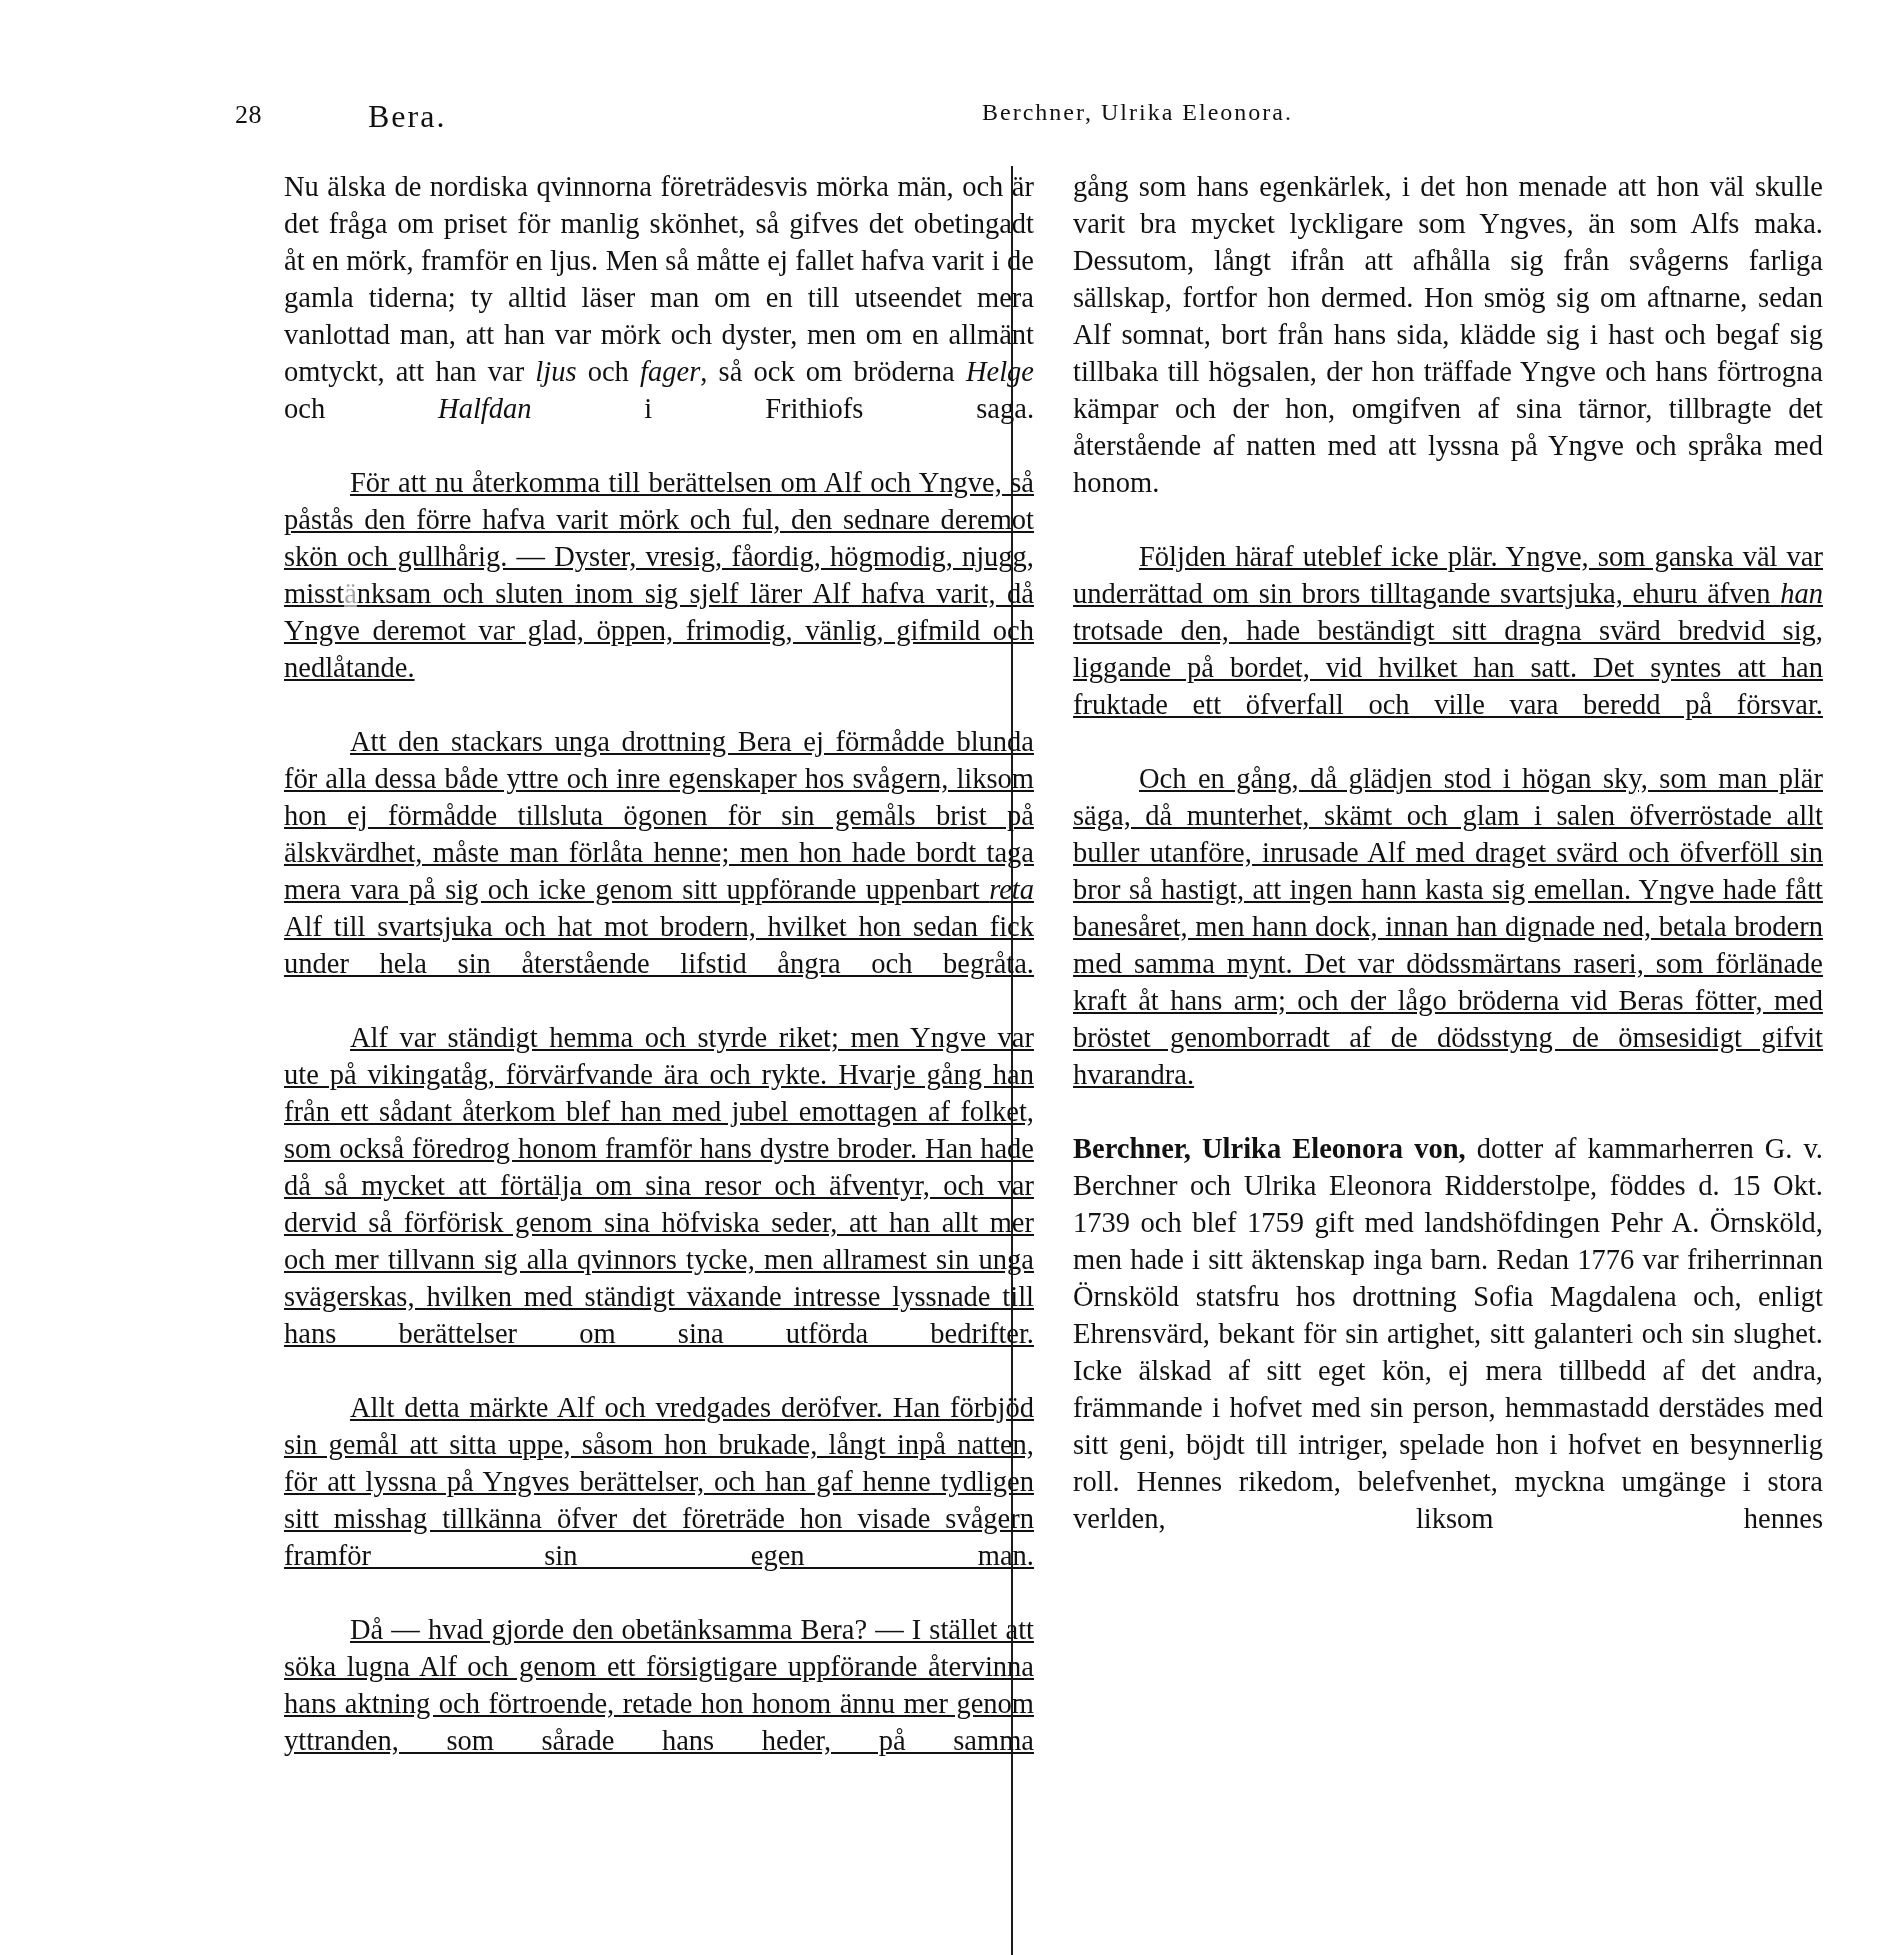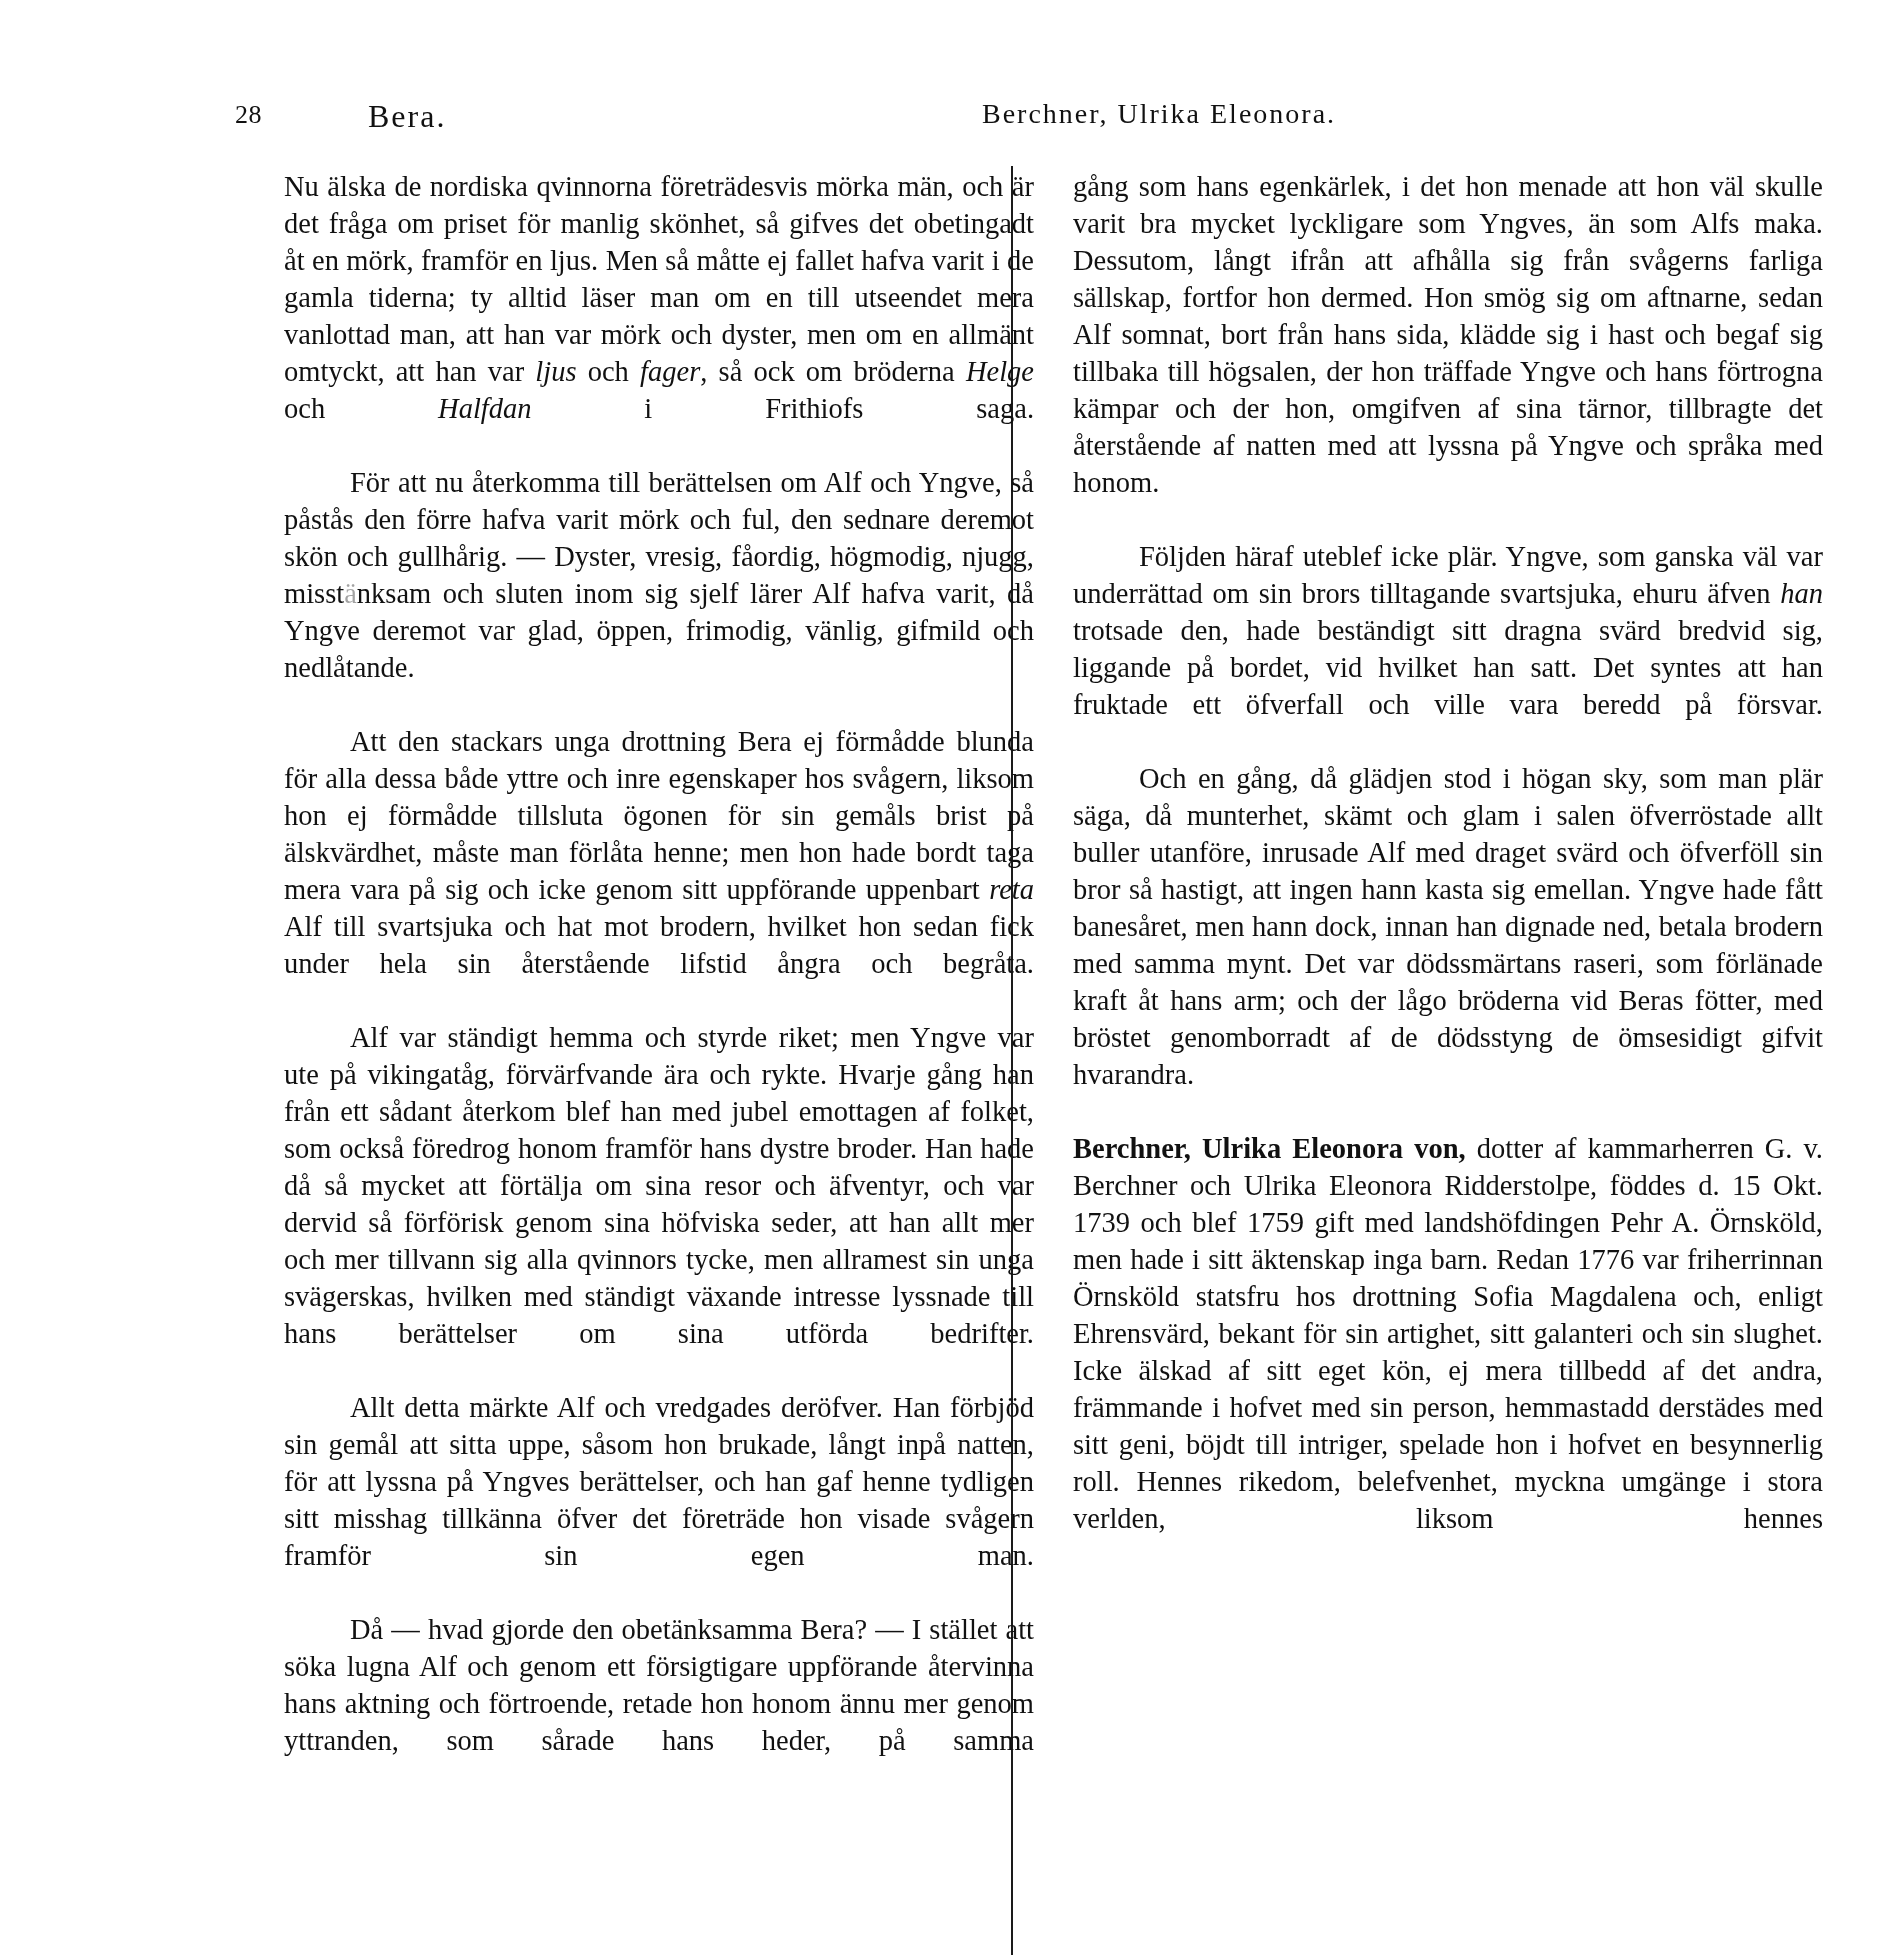--- a/index.html
+++ b/index.html
@@ -45,21 +45,21 @@
     left: 133px;
     top: 0;
     font-size: 32px;
     letter-spacing: 2px;
     line-height: 1;
   }
   .head-right {
     position: absolute;
     left: 747px;
     top: 0;
-    font-size: 28px;
+    font-size: 24px;
     letter-spacing: 2px;
     line-height: 1;
     white-space: nowrap;
   }
 
   
   .column-rule {
     position: absolute;
     left: 1011px;
     top: 166px;
@@ -83,20 +83,21 @@
   }
   .col-left  { left: 251px; margin-left: 33px; }
   .col-right { left: 1073px; }
 
   .col p {
     margin: 0;
     text-indent: 0;
   }
   .col p.indent {
     text-indent: 66px;
+    text-decoration: underline;
   }
   
   .col p.full::after {
     content: "";
     display: inline-block;
     width: 100%;
   }
 
   i, .it { font-style: italic; }
   .bold { font-weight: bold; }

